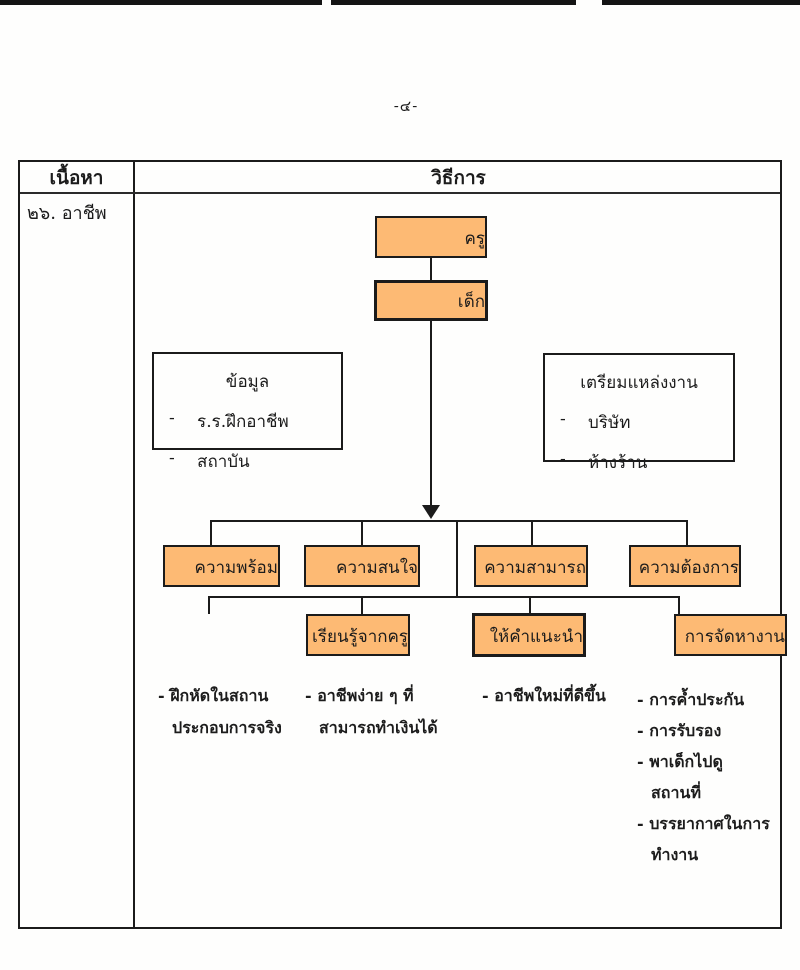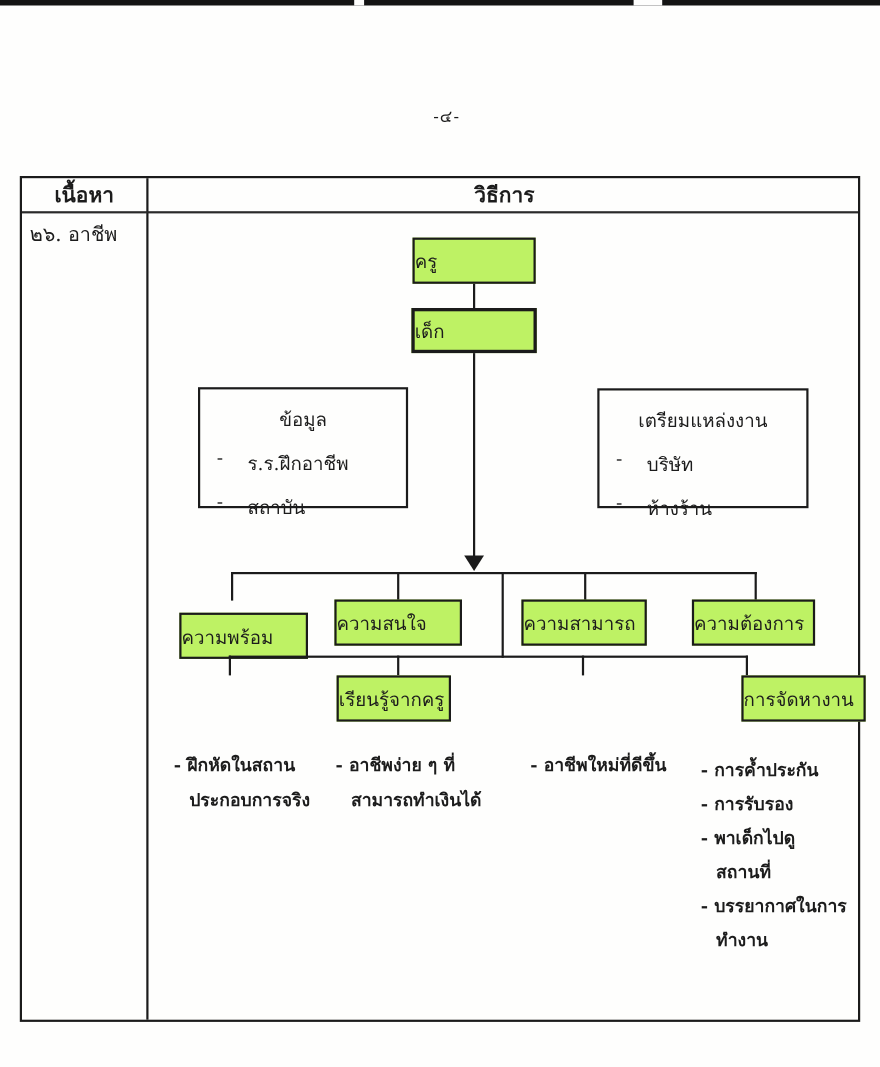--- a/index.html
+++ b/index.html
@@ -18,21 +18,21 @@
   .page-number { position:absolute; left:386px; top:94px; width:40px; text-align:center; font-size:15px; letter-spacing:1px; }
 
   .doc-table { position:absolute; left:18px; top:160px; width:764px; height:769px; border:2px solid #1b1b1b; }
   .col-divider { position:absolute; left:113px; top:0; width:2px; height:100%; background:#1b1b1b; }
   .header-underline { position:absolute; left:0; top:30px; width:100%; height:2px; background:#2a2a2a; }
   .th { position:absolute; top:0; height:30px; display:flex; align-items:center; justify-content:center; font-size:19px; font-weight:bold; }
   .th-content { left:0; width:113px; }
   .th-method { left:115px; width:647px; }
   .content-cell { position:absolute; left:7px; top:36px; font-size:18px; }
 
-  .box { position:absolute; border:2px solid #1b1b1b; background:#bef264; display:flex; align-items:center; justify-content:flex-start; font-size:17px; text-align:center; }
+  .box { position:absolute; border:2px solid #1b1b1b; background:#fdba74; display:flex; align-items:center; justify-content:flex-end; font-size:17px; text-align:center; }
   .thick { border-width:3px; }
 
   .line { position:absolute; background:#1b1b1b; }
   .arrowhead { position:absolute; width:0; height:0; border-left:9px solid transparent; border-right:9px solid transparent; border-top:14px solid #1b1b1b; }
 
   .info-box { position:absolute; border:2px solid #1b1b1b; background:#fefefd; font-size:17px; }
   .info-title { text-align:center; margin-top:13px; }
   .info-item { display:flex; gap:18px; padding-left:15px; margin-top:13px; }
   .info-item .dash { width:10px; }
 
@@ -63,21 +63,21 @@
     <span>ครู</span>
   </div>
   <div class="line" style="left:430px; top:258px; width:2px; height:23px;"></div>
   <div class="box thick" style="left:374px; top:280px; width:114px; height:41px;">
     <span>เด็ก</span>
   </div>
 
   <div class="line" style="left:430px; top:321px; width:2px; height:186px;"></div>
   <div class="arrowhead" style="left:422px; top:505px;"></div>
 
-  <div class="info-box" style="left:152px; top:352px; width:191px; height:110px;margin-left:28px;">
+  <div class="info-box" style="left:152px; top:352px; width:191px; height:98px;">
     <div class="info-title">ข้อมูล</div>
     <div class="info-item">
       <span class="dash">-</span>
       <span>ร.ร.ฝึกอาชีพ</span>
     </div>
     <div class="info-item">
       <span class="dash">-</span>
       <span>สถาบัน</span>
     </div>
   </div>
@@ -95,41 +95,44 @@
   </div>
 
   <div class="line" style="left:210px; top:520px; width:478px; height:2px;"></div>
   <div class="line" style="left:210px; top:520px; width:2px; height:26px;"></div>
   <div class="line" style="left:361px; top:520px; width:2px; height:26px;"></div>
   <div class="line" style="left:531px; top:520px; width:2px; height:26px;"></div>
   <div class="line" style="left:686px; top:520px; width:2px; height:26px;"></div>
 
   <div class="line" style="left:456px; top:520px; width:2px; height:78px;"></div>
 
-  <div class="box" style="left:163px; top:545px; width:117px; height:42px;margin-top:12px;">
+  <div class="box" style="left:163px; top:545px; width:117px; height:42px;">
     <span>ความพร้อม</span>
   </div>
   <div class="box" style="left:474px; top:545px; width:114px; height:42px;">
     <span>ความสามารถ</span>
   </div>
   <div class="box" style="left:304px; top:545px; width:116px; height:42px;">
     <span>ความสนใจ</span>
   </div>
   <div class="box" style="left:629px; top:545px; width:112px; height:42px;">
     <span>ความต้องการ</span>
   </div>
 
   <div class="line" style="left:208px; top:596px; width:472px; height:2px;"></div>
   <div class="line" style="left:208px; top:596px; width:2px; height:18px;"></div>
   <div class="line" style="left:361px; top:596px; width:2px; height:18px;"></div>
   <div class="line" style="left:529px; top:596px; width:2px; height:18px;"></div>
   <div class="line" style="left:678px; top:596px; width:2px; height:18px;"></div>
 
   <div class="box" style="left:306px; top:614px; width:104px; height:42px;">
     <span>เรียนรู้จากครู</span>
+  </div>
+  <div class="box thick" style="left:472px; top:613px; width:114px; height:44px;">
+    <span>ให้คำแนะนำ</span>
   </div>
   <div class="box" style="left:630px; top:614px; width:113px; height:42px;margin-left:44px;">
     <span>การจัดหางาน</span>
   </div>
 
   <div class="notes" style="left:158px; top:680px;">
     <div>- ฝึกหัดในสถาน</div>
     <div class="indent">ประกอบการจริง</div>
   </div>
   <div class="notes" style="left:305px; top:680px;">

